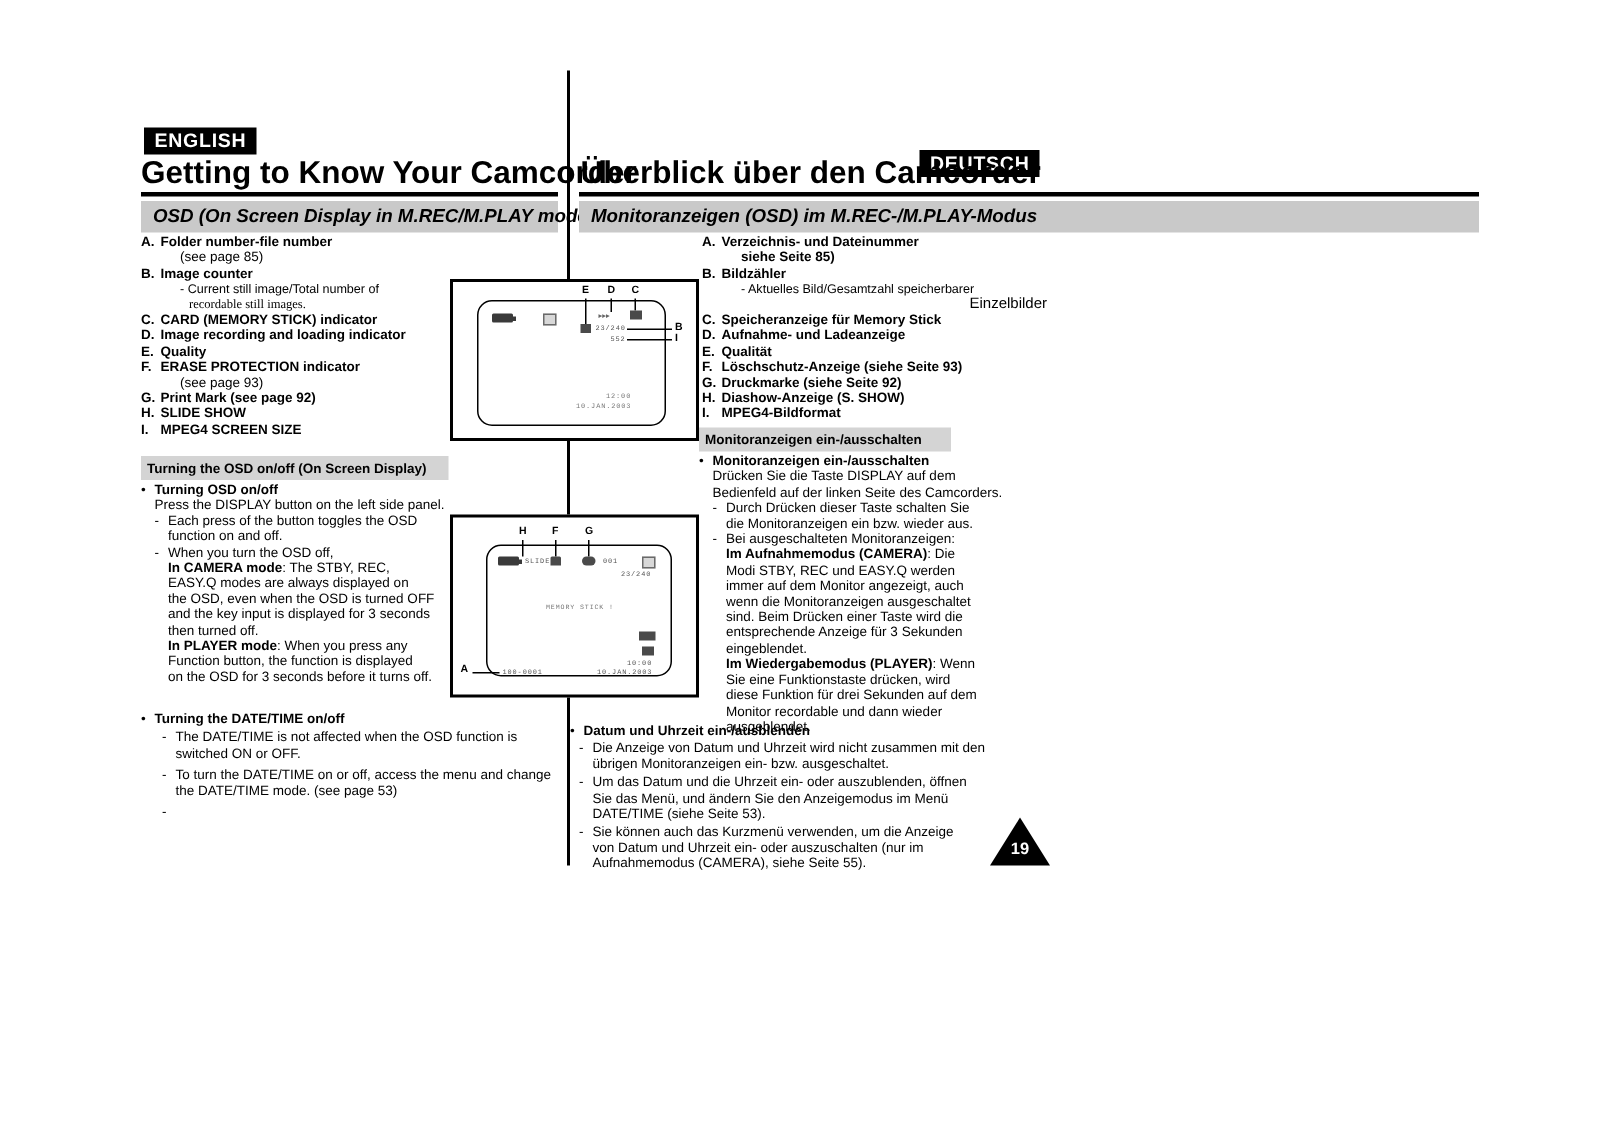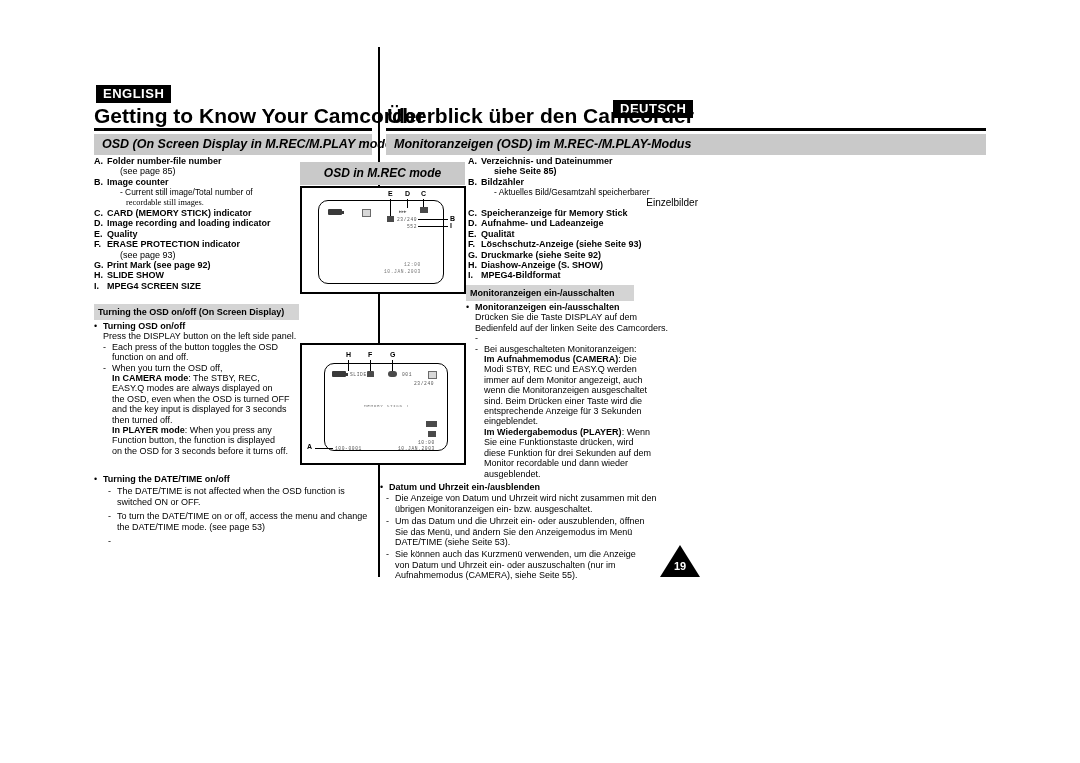--- a/index.html
+++ b/index.html
@@ -398,20 +398,24 @@
 
   <div class="txt" style="left:466px; top:302px; width:230px;">
     <div class="bulletrow">
         <div class="bullet">•</div>
         <div><b>Monitoranzeigen ein-/ausschalten</b></div>
       </div>
     <div style="padding-left:9px;">Drücken Sie die Taste DISPLAY auf dem</div>
     <div style="padding-left:9px;">Bedienfeld auf der linken Seite des Camcorders.</div>
     <div class="dashrow" style="padding-left:9px;">
         <div class="dash">-</div>
+        <div>
+      <div>Durch Drücken dieser Taste schalten Sie</div>
+      <div>die Monitoranzeigen ein bzw. wieder aus.</div>
+    </div>
       </div>
     <div class="dashrow" style="padding-left:9px;">
         <div class="dash">-</div>
         <div>
       <div>Bei ausgeschalteten Monitoranzeigen:</div>
       <div><b>Im Aufnahmemodus (CAMERA)</b><span>: Die</span></div>
       <div>Modi STBY, REC und EASY.Q werden</div>
       <div>immer auf dem Monitor angezeigt, auch</div>
       <div>wenn die Monitoranzeigen ausgeschaltet</div>
       <div>sind. Beim Drücken einer Taste wird die</div>
@@ -449,21 +453,20 @@
     <div class="dashrow" style="padding-left:6px; margin-top:2px;">
         <div class="dash">-</div>
         <div>
       <div>Sie können auch das Kurzmenü verwenden, um die Anzeige</div>
       <div>von Datum und Uhrzeit ein- oder auszuschalten (nur im</div>
       <div>Aufnahmemodus (CAMERA), siehe Seite 55).</div>
     </div>
       </div>
   </div>
 
-  <div class="osd-title" style="left:300px; top:162px; width:165px;">OSD in M.REC mode</div>
 
   <div class="osd-box" style="left:300px; top:186px; width:162px; height:104px;">
     <div class="osd-inner" style="left:16px; top:12px; width:124px; height:82px;"></div>
 
     <div class="icon-batt" style="left:26px; top:21px; width:14px; height:6px;"></div>
     <div class="icon-sq" style="left:60px; top:21px; width:7px; height:6px;"></div>
 
     <div class="osd-lbl" style="left:86px; top:2px;">E</div>
     <div class="osd-lbl" style="left:103px; top:2px;">D</div>
     <div class="osd-lbl" style="left:119px; top:2px;">C</div>

